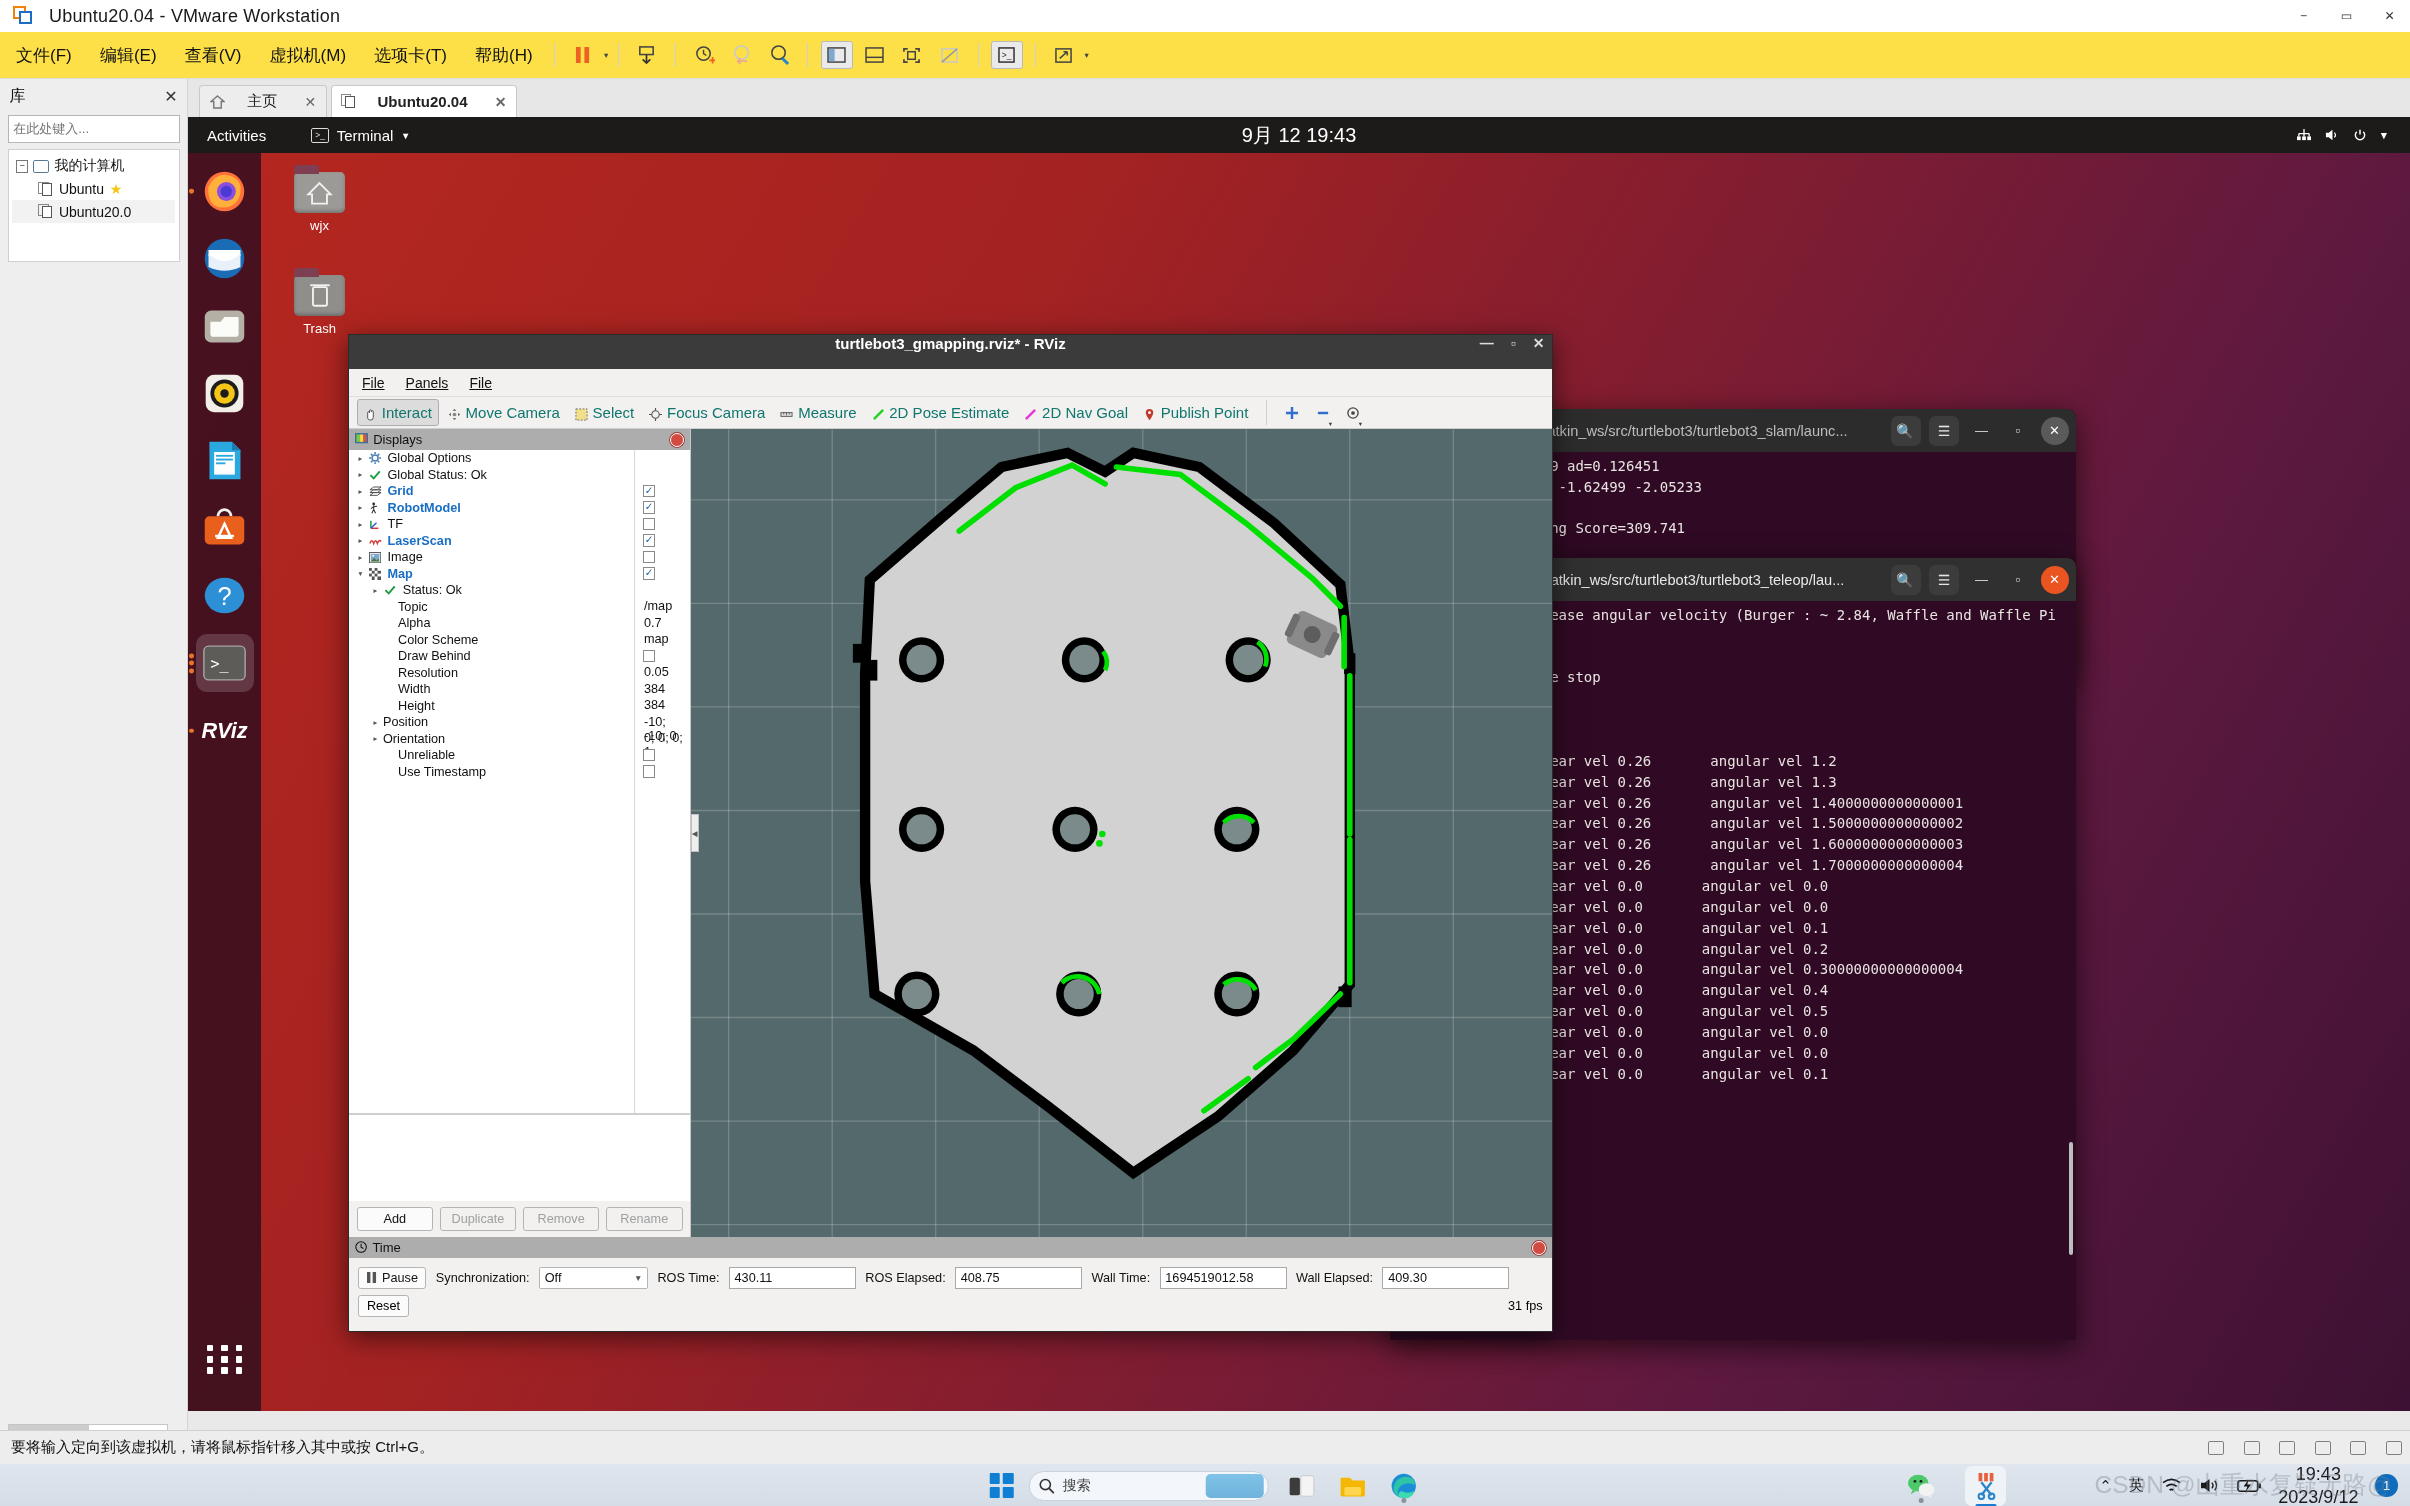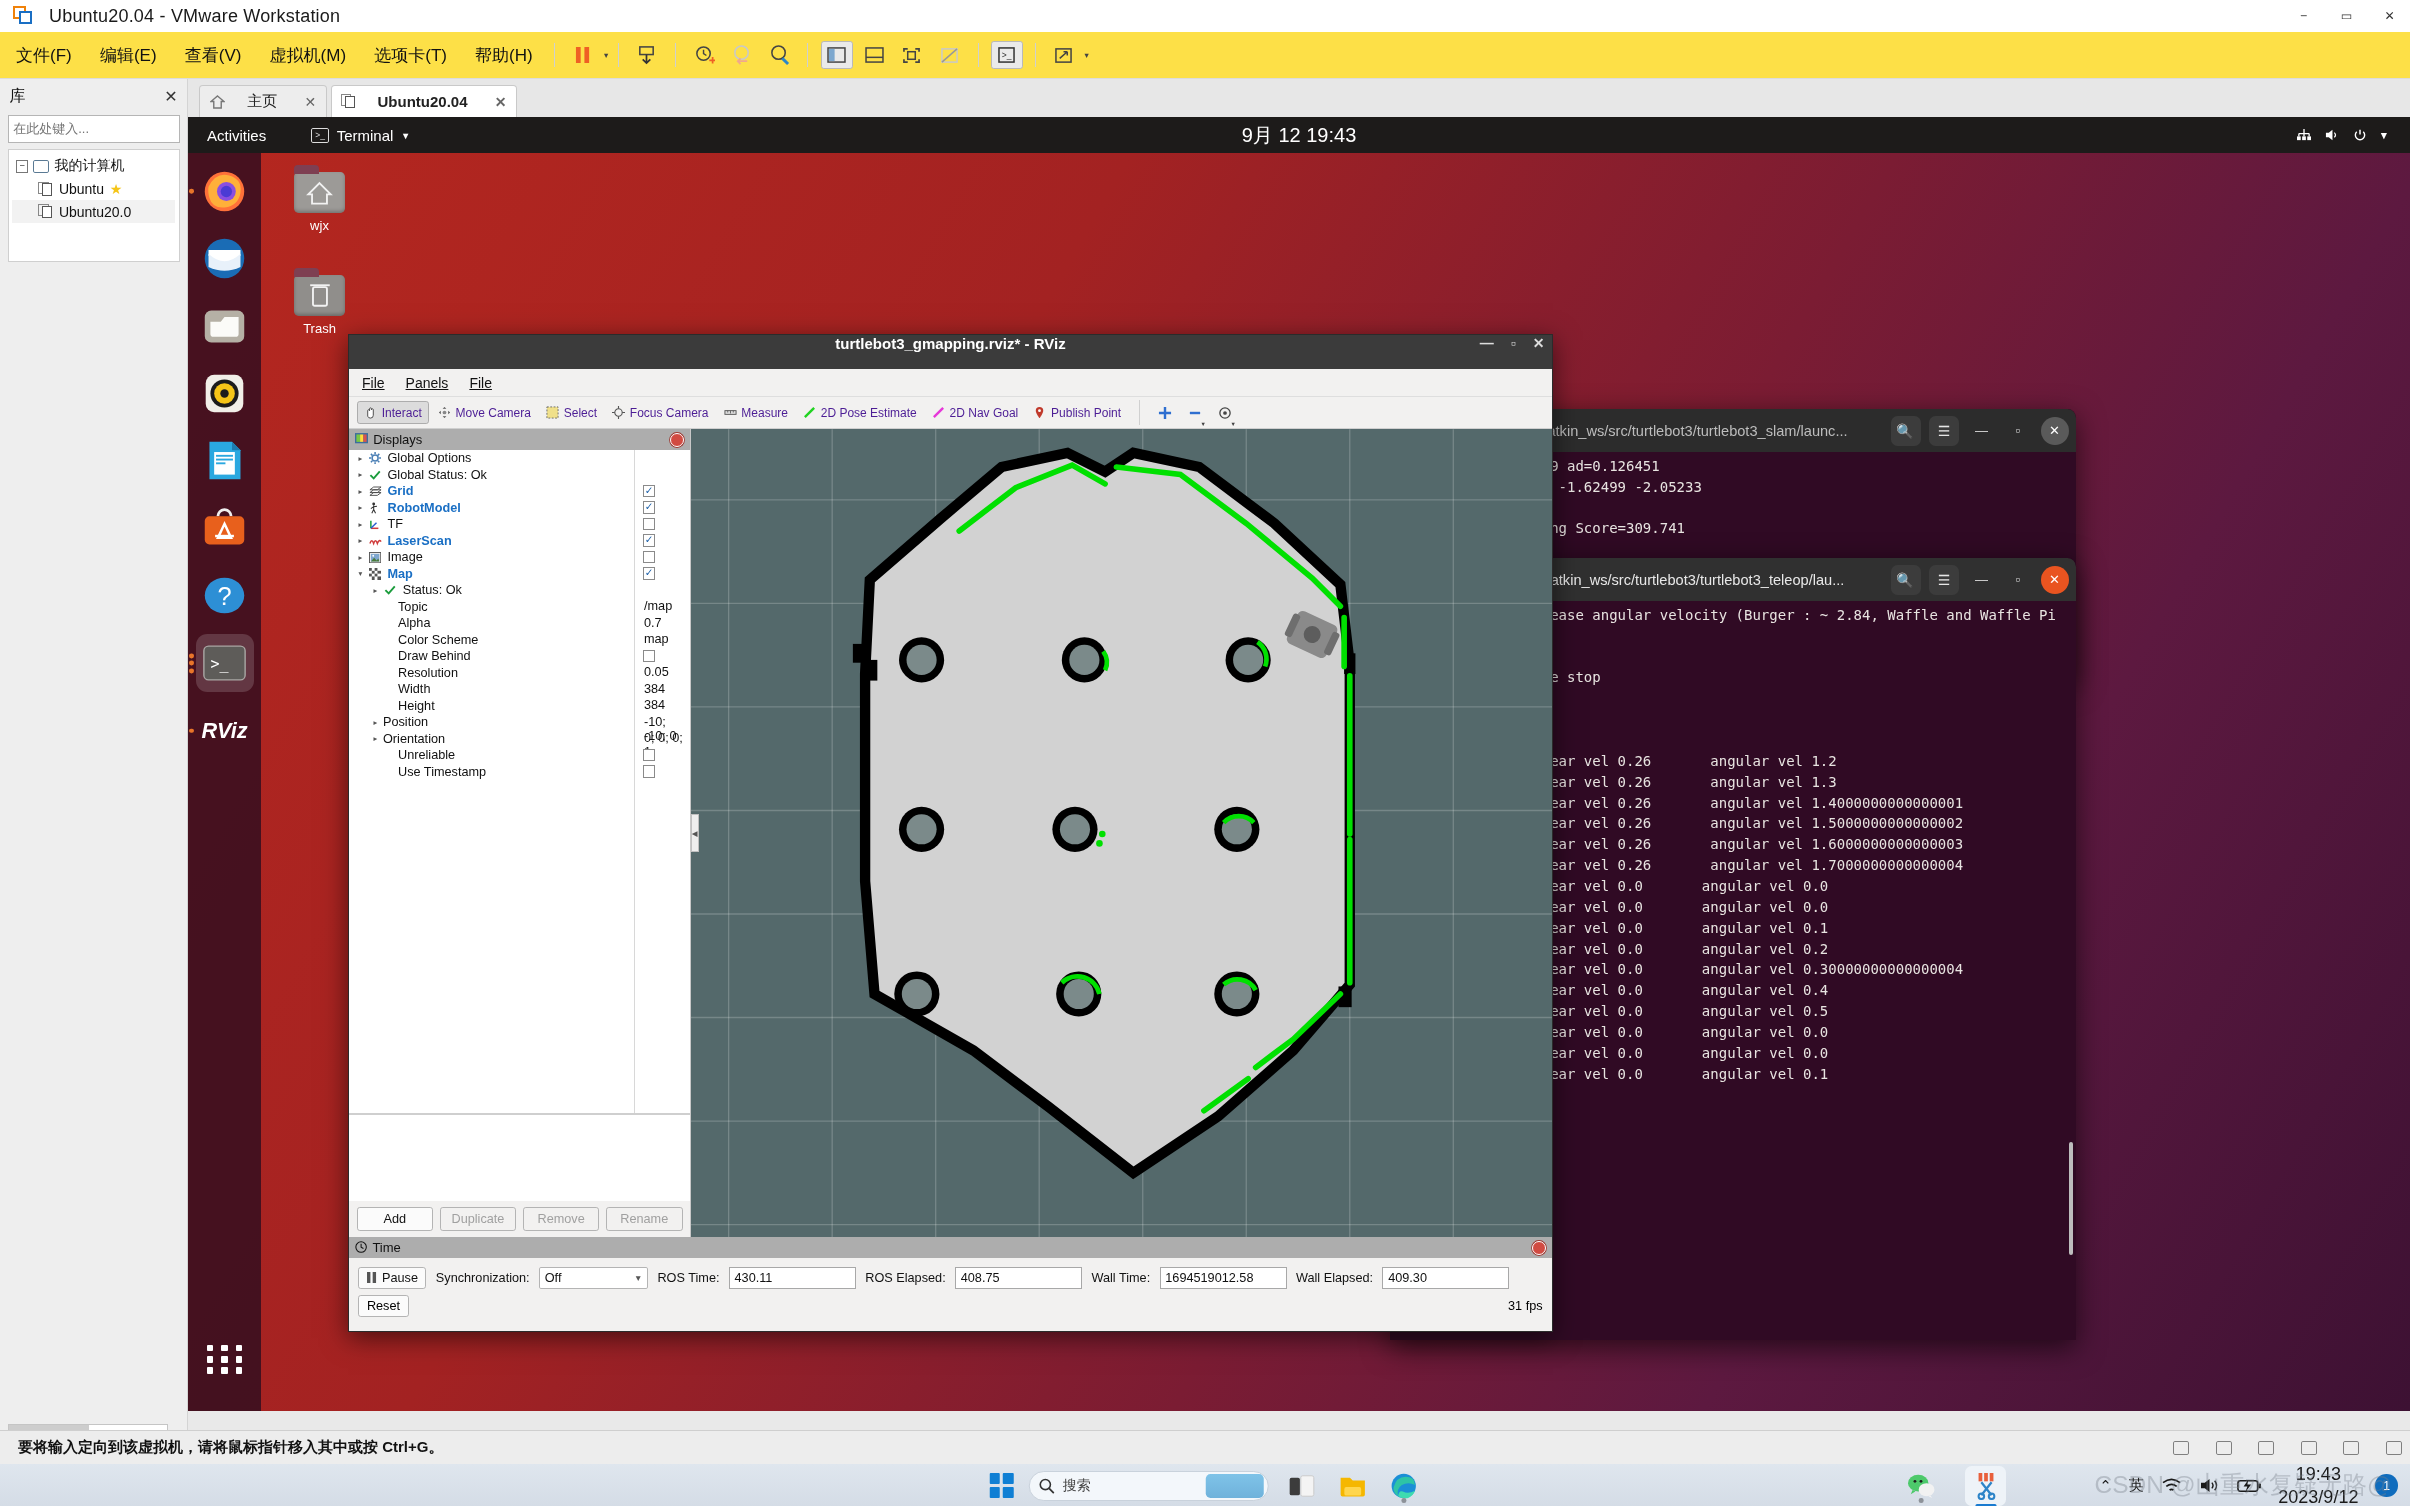--- a/index.html
+++ b/index.html
@@ -66,21 +66,21 @@
             border-radius:3.8px 3.8px 0 0; margin-right:3.8px;gap:16px; }
   .vm-tab.active { background:#fff; font-weight:bold; }
   .vm-tab .tabx { margin-left:11.3px; color:#666; font-size:14px; }
 
   
   .vm-screen { position:absolute; left:188px; top:117px; width:2222px; height:1294px; background:#2b0b17; overflow:hidden; }
 
   
   .vm-status { position:absolute; left:0; bottom:43px; width:2411px; height:34px; background:#ededed;
                border-top:0.9px solid #cfcfcf; display:flex; align-items:center; }
-  .vm-status span { font-size:15px; color:#111; margin-left:18px;font-weight:bold; }
+  .vm-status span { font-size:15px; color:#111; margin-left:11px; }
   .vm-status-ico { position:absolute; right:9.4px; display:flex; gap:8.5px; align-items:center; }
   .sico { width:16px; height:14px; border:0.9px solid #808080; border-radius:1.9px; }
 
   
   .ub-topbar { position:absolute; left:0; top:0; width:2222px; height:36px; background:#1d1b1a;
                display:flex; align-items:center; color:#fff; font-size:15px; }
   .ub-topbar .act { margin-left:19px; }
   .ub-topbar .termitem { margin-left:45px; display:flex; align-items:center; gap:7.5px; }
   .term-glyph { width:18px; height:15px; border:1.5px solid #ddd; border-radius:1.9px; font-size:8.5px;
                 color:#ddd; display:flex; align-items:center; justify-content:center; }
@@ -112,21 +112,21 @@
   .rviz { position:absolute; left:466px; top:254px; width:1205px; height:998px;
           background:#f2f1f0; border:0.9px solid #2b2b2b; box-shadow:0 5.6px 24.5px rgba(0,0,0,.55); }
   .rviz-title { height:34px; background:#3b3b3b; color:#fff; display:flex; align-items:flex-start;
                 justify-content:center; font-size:15px; font-weight:bold; position:relative; }
   .rviz-wbtns { position:absolute; right:7.5px; display:flex; gap:17px; font-size:14px; color:#ddd; align-items:center;}
   .rviz-menubar { height:28px; background:#f2f1f0; display:flex; align-items:center; padding-left:13px;
                   font-size:14px; color:#111; gap:21px; border-bottom:0.9px solid #dedede; }
   .rviz-menubar u { text-decoration:underline; }
   .rviz-toolbar { height:32px; background:#f2f1f0; display:flex; align-items:center; padding-left:7.5px; gap:1.9px;
                   border-bottom:0.9px solid #cfcfcf; }
-  .tool { display:flex; align-items:center; gap:4.7px; font-size:12px; color:#4c1d95; padding:3.8px 6.6px; border-radius:2.8px; white-space:nowrap; }
+  .tool { display:flex; align-items:flex-end; gap:4.7px; font-size:15px; color:#0f766e; padding:3.8px 6.6px; border-radius:2.8px; white-space:nowrap; }
   .tool.sel { background:#dcdcdc; border:0.9px solid #adadad; }
   .tl-sq { width:13px; height:13px; display:inline-block; }
 
   .rviz-body { position:absolute; left:0; top:94px; right:0; bottom:94px; display:flex; }
   .rviz-left { width:342px; background:#fff; border-right:0.9px solid #c8c8c8; position:relative; display:flex; flex-direction:column; }
   .disp-header { height:21px; background:#adadad; display:flex; align-items:center; padding:0 5.6px;
                  font-size:13px; color:#111; justify-content:space-between; }
   .disp-header .lbl { display:flex; align-items:center; gap:5.6px; }
   .disp-close { width:14px; height:14px; border-radius:50%; background:#d14b42; border:0.9px solid #fff;
                 box-shadow:0 0 0 0.9px #9c3a33; }

